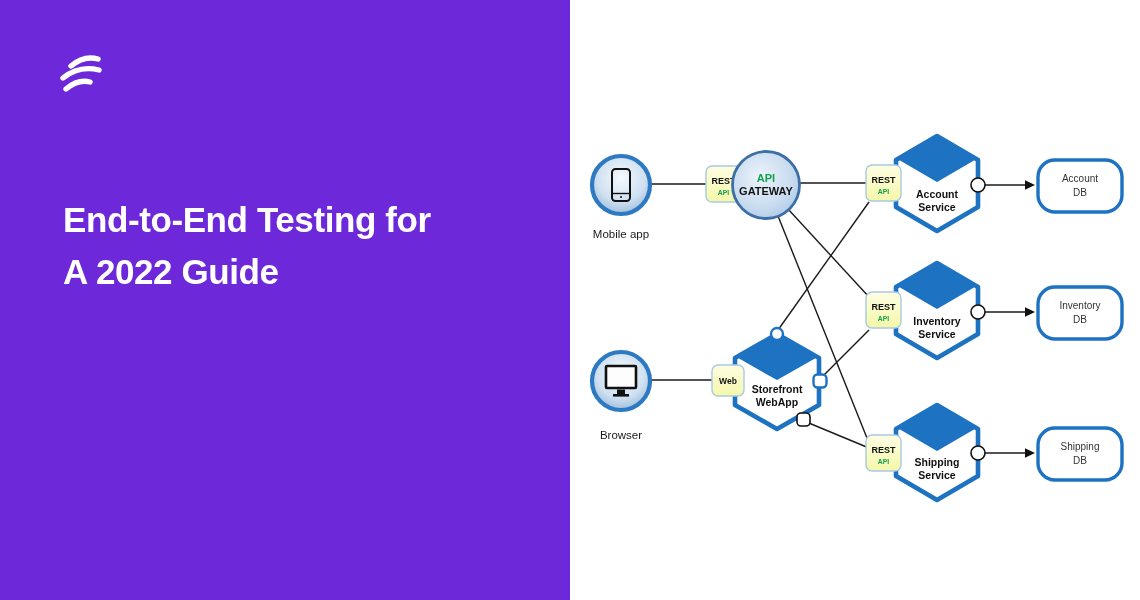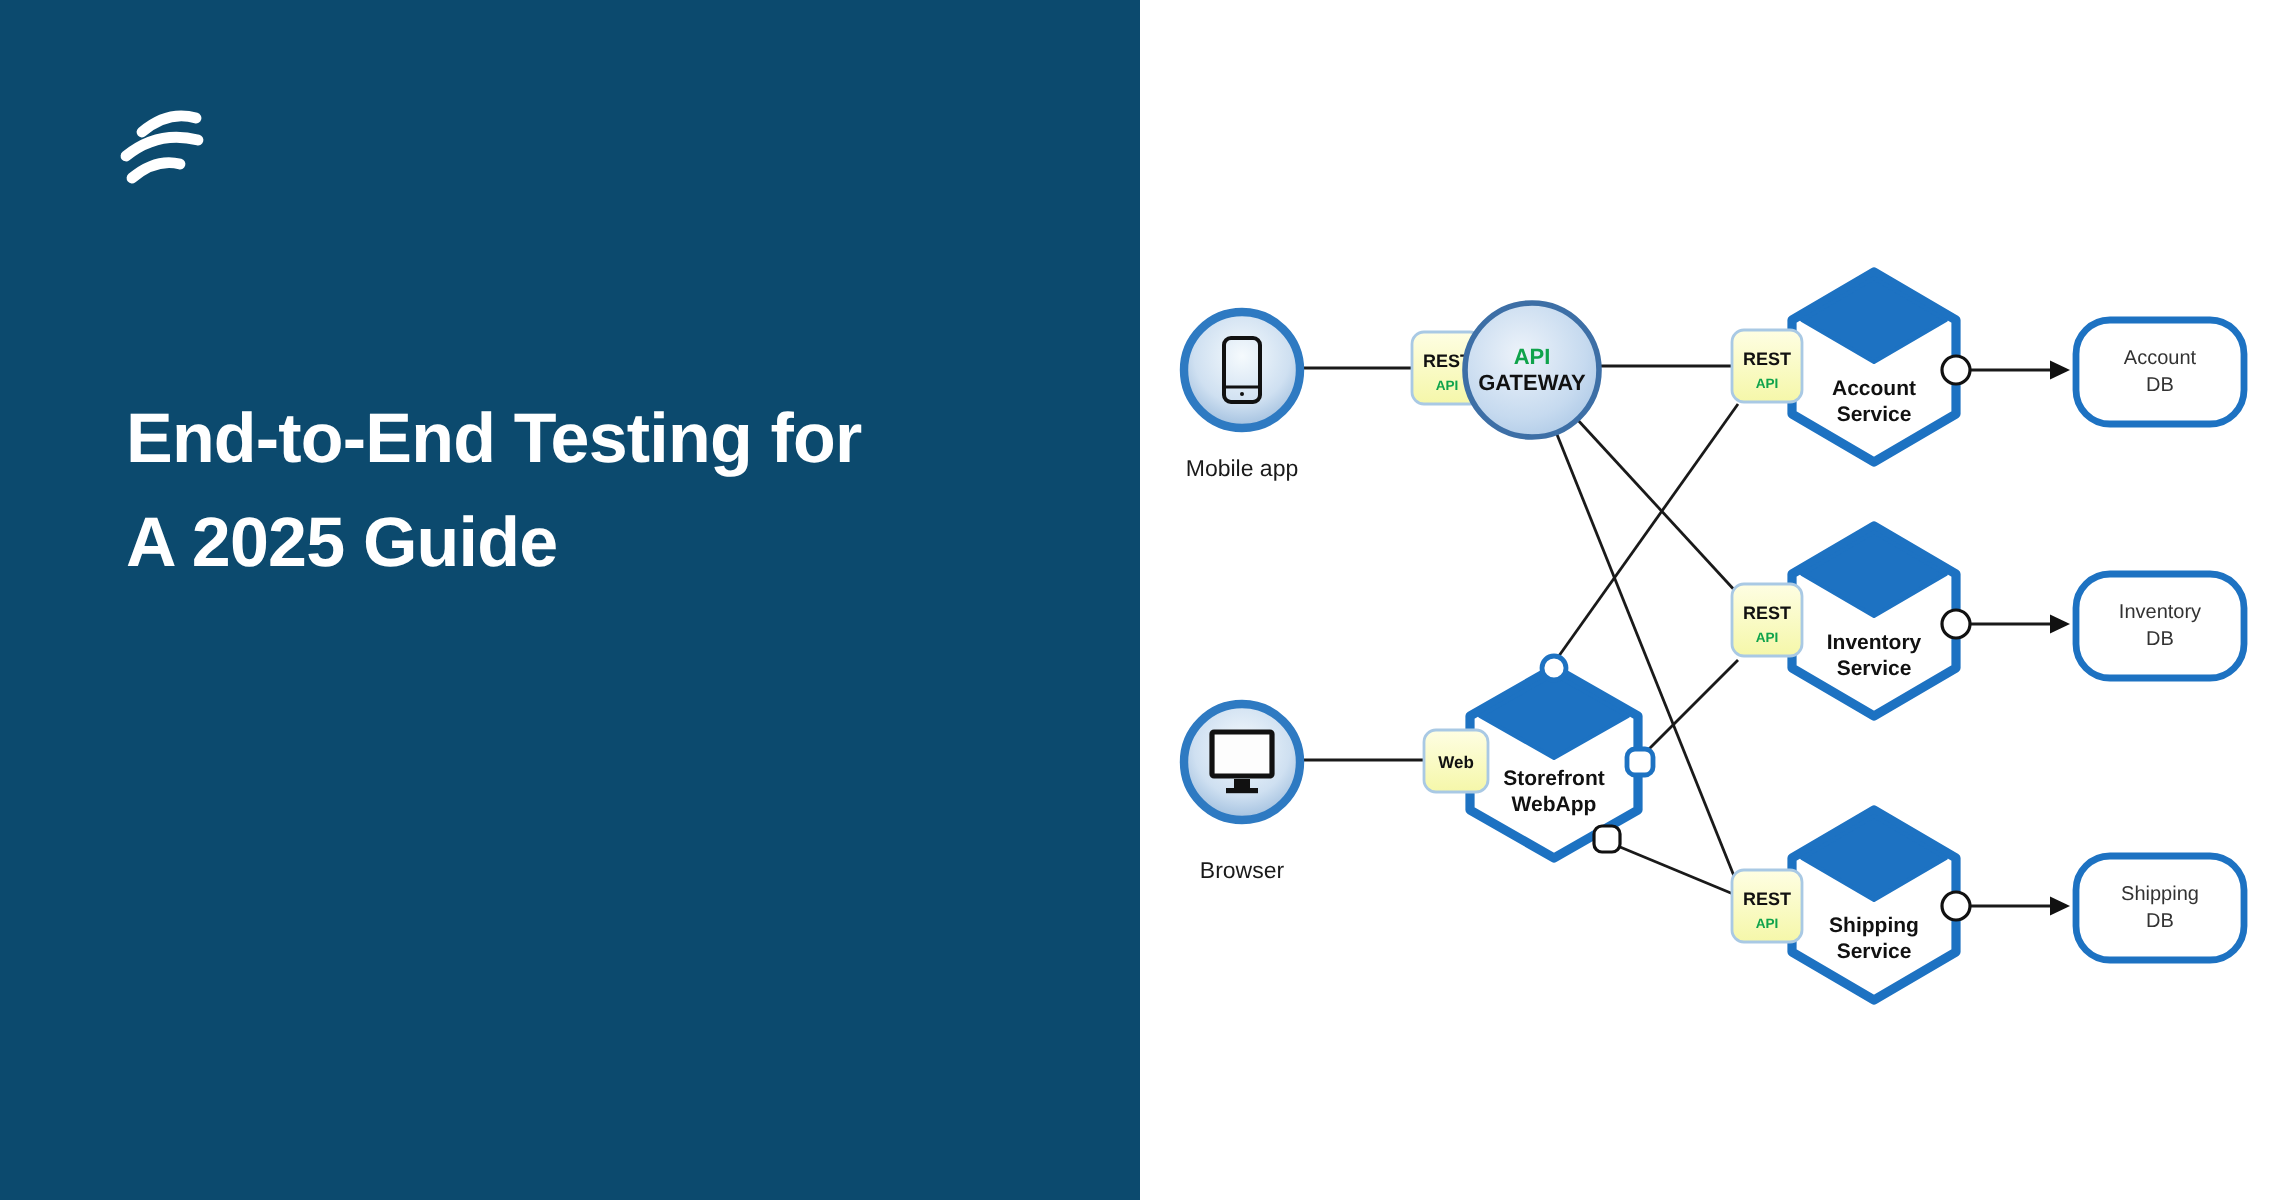--- a/index.html
+++ b/index.html
@@ -6,21 +6,21 @@
   body {
     width:1140px; height:600px; overflow:hidden;
     font-family:"Liberation Sans", sans-serif;
     background:#ffffff;
   }
   .card { display:flex; width:1140px; height:600px; }
 
   
   .hero {
     position:relative; width:570px; height:600px;
-    background:#0c4a6e; flex:0 0 570px;
+    background:#6d28d9; flex:0 0 570px;
   }
   .hero-logo { position:absolute; left:56px; top:53px; width:48px; height:46px; }
   .hero-title {
     position:absolute; left:63px; top:194px; width:460px;
     color:#ffffff; font-weight:bold; font-size:35px; line-height:52px;
     letter-spacing:-0.4px;
   }
 
   
   .diagram-wrap { position:relative; width:570px; height:600px; background:#ffffff; }
@@ -53,21 +53,21 @@
   <div class="hero">
     <svg class="hero-logo" viewBox="0 0 48 46">
       <g fill="none" stroke="#ffffff" stroke-width="5.4" stroke-linecap="round">
         <path d="M15 13 Q 28 2 42 6"></path>
         <path d="M7 25 Q 23 12 43 17"></path>
         <path d="M10 36 Q 22 26 34 29"></path>
       </g>
     </svg>
     <div class="hero-title">
       <div>End-to-End Testing for</div>
-      <div>A 2025 Guide</div>
+      <div>A 2022 Guide</div>
     </div>
   </div>
 
   <div class="diagram-wrap">
     <svg width="570" height="600" viewBox="0 0 570 600">
       <defs>
         <radialGradient id="nodeGrad" cx="50%" cy="38%" r="75%">
           <stop offset="0%" stop-color="#F5FAFD"></stop>
           <stop offset="55%" stop-color="#CFE0F1"></stop>
           <stop offset="100%" stop-color="#84ABD3"></stop>

